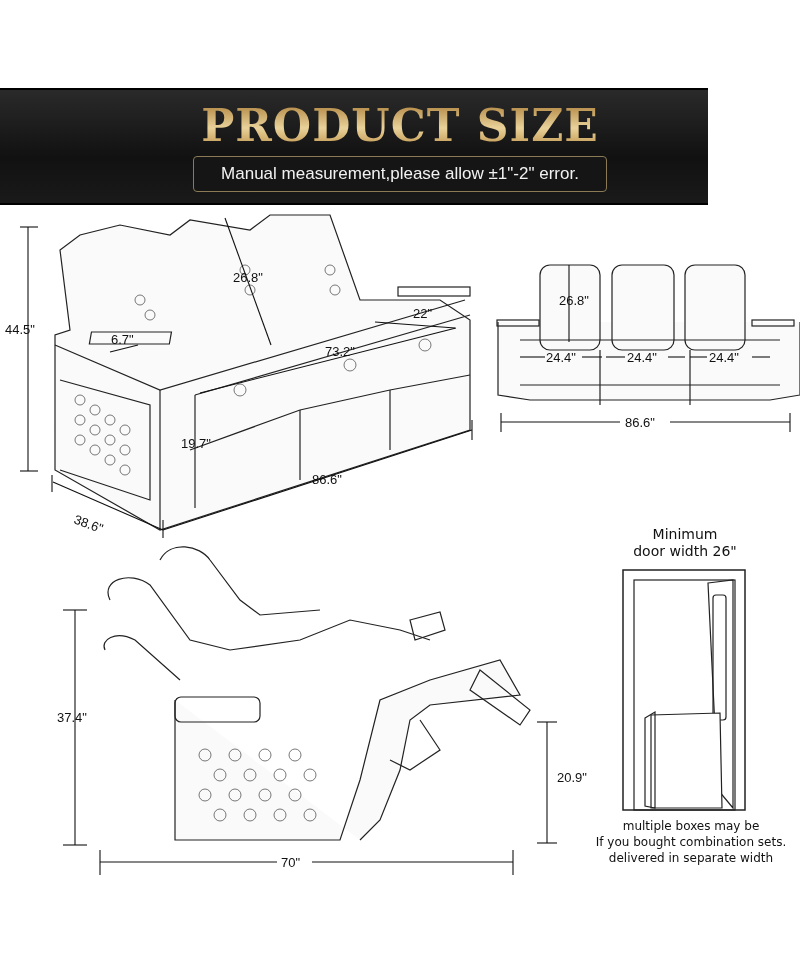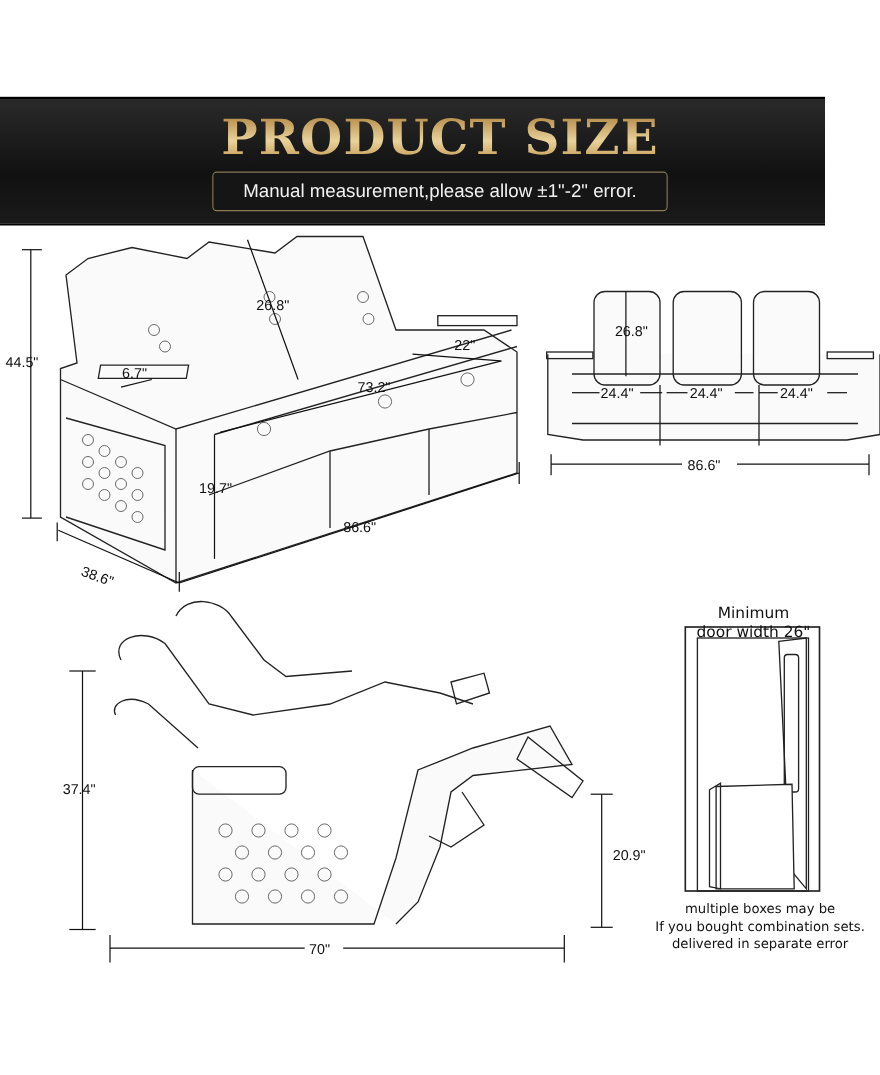--- a/index.html
+++ b/index.html
@@ -1,24 +1,24 @@
 <!DOCTYPE html>
 <html><head>
 <meta charset="utf-8">
 <style>
   html,body{margin:0;padding:0;background:#fff;}
   body{width:800px;height:977px;position:relative;overflow:hidden;font-family:"DejaVu Sans",sans-serif;color:#111;}
-  .banner{position:absolute;left:0;top:88px;width:708px;height:113px;background:linear-gradient(#2a2a2a,#111 60%,#1a1a1a);border-top:2px solid #000;border-bottom:2px solid #000;padding-left:42px;}
+  .banner{position:absolute;left:0;top:88px;width:708px;height:113px;background:linear-gradient(#2a2a2a,#111 60%,#1a1a1a);border-top:2px solid #000;border-bottom:2px solid #000;}
   .title{position:absolute;left:0;top:10px;width:800px;text-align:center;font-family:"DejaVu Serif",serif;font-size:44px;letter-spacing:1px;font-weight:bold;
     background:linear-gradient(#a87a35,#e9d29a 55%,#b8893f);-webkit-background-clip:text;background-clip:text;color:transparent;}
   .subtitle-box{position:absolute;left:193px;top:66px;width:412px;height:34px;border:1px solid #8a7a55;border-radius:4px;background:#151515;}
   .subtitle{display:block;text-align:center;line-height:34px;font-size:17px;color:#f2f2f2;font-family:"Liberation Sans",sans-serif;}
   svg{position:absolute;left:0;top:0;}
   .dim{font-family:"Liberation Sans",sans-serif;font-size:13px;fill:#111;}
-  .door-title{position:absolute;left:600px;top:526px;width:170px;text-align:center;font-size:14px;line-height:17px;font-family:"DejaVu Sans",sans-serif;margin-top:24px;}
+  .door-title{position:absolute;left:600px;top:526px;width:170px;text-align:center;font-size:14px;line-height:17px;font-family:"DejaVu Sans",sans-serif;}
   .door-note{position:absolute;left:582px;top:818px;width:218px;text-align:center;font-size:12px;line-height:16px;font-family:"DejaVu Sans",sans-serif;}
 </style>
 </head>
 <body>
 
 <div class="banner">
   <div class="title">PRODUCT SIZE</div>
   <div class="subtitle-box">
     <span class="subtitle">Manual measurement,please allow ±1"-2" error.</span>
   </div>
@@ -188,14 +188,14 @@
   </g>
 </svg>
 
 <div class="door-title">
   <div>Minimum</div>
   <div>door width 26"</div>
 </div>
 <div class="door-note">
   <div>multiple boxes may be</div>
   <div>If you bought combination sets.</div>
-  <div>delivered in separate error</div>
+  <div>delivered in separate width</div>
 </div>
 
 </body></html>

